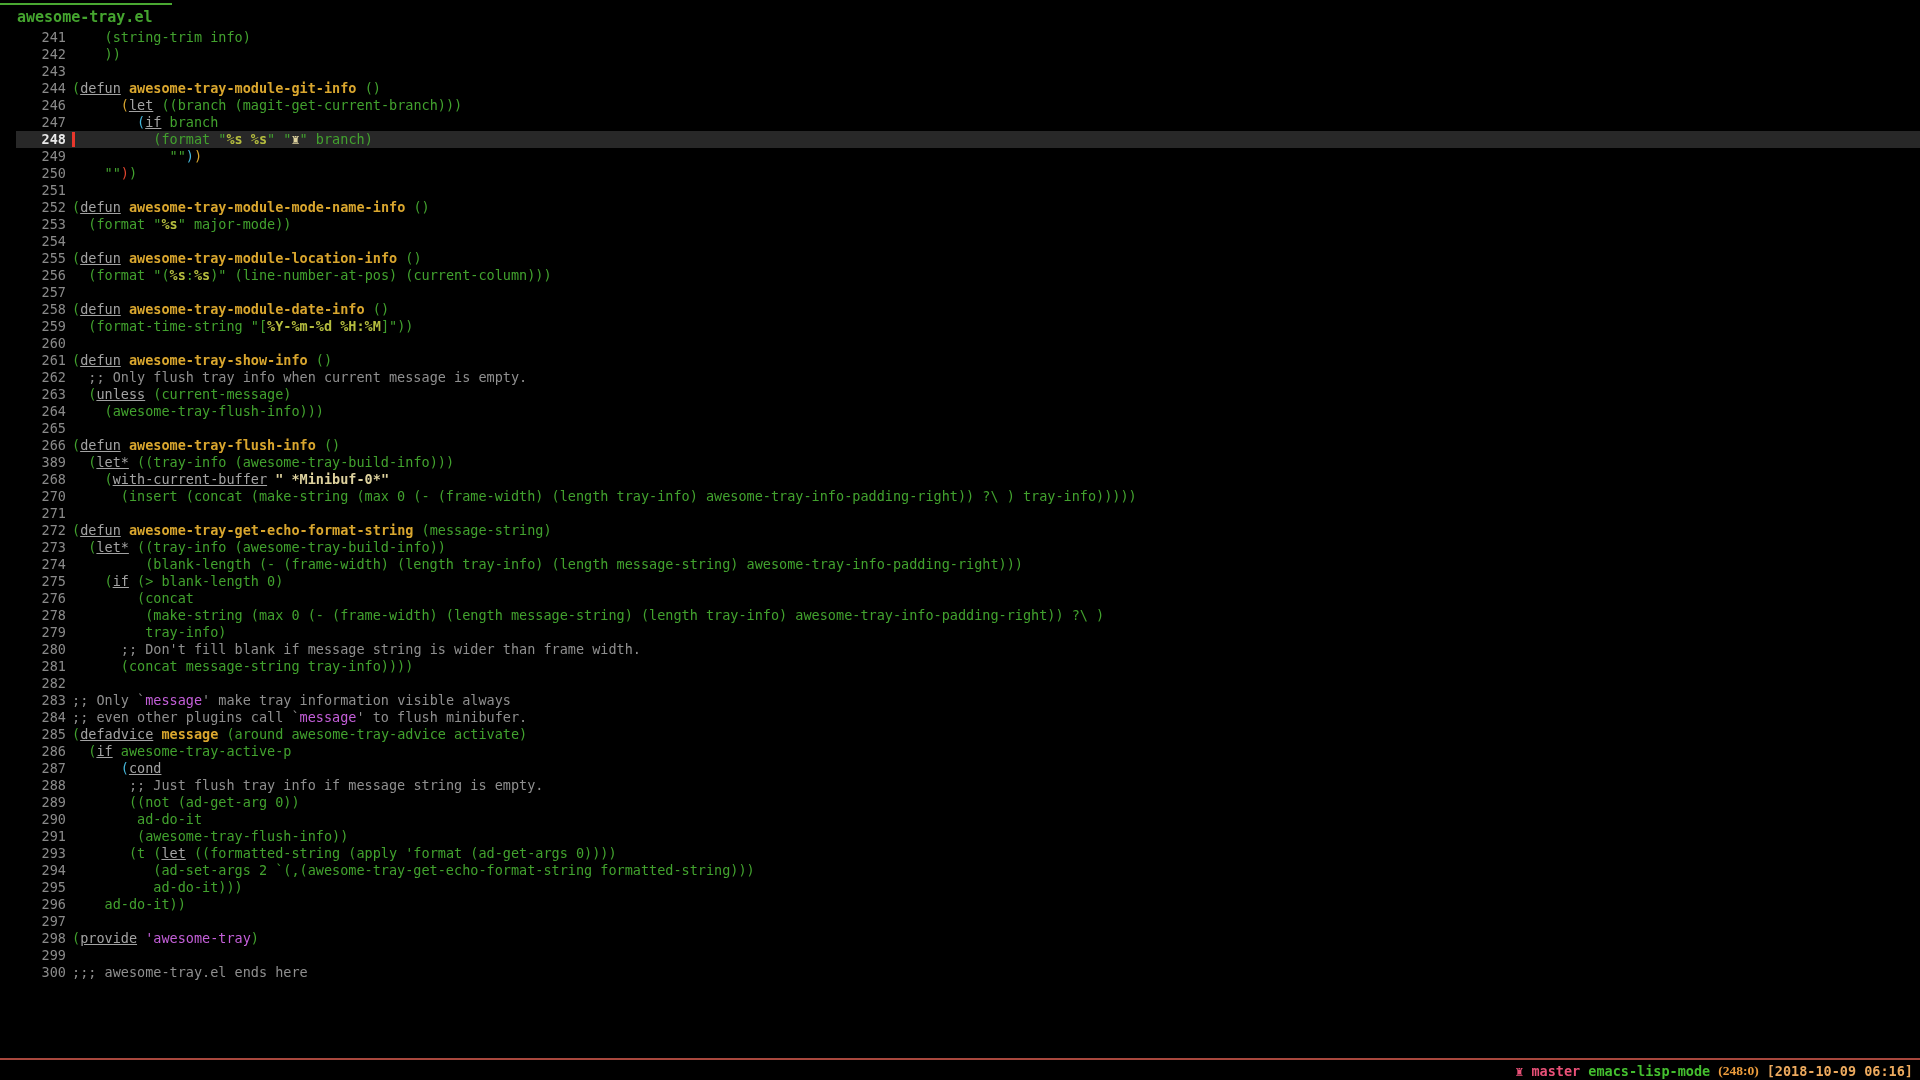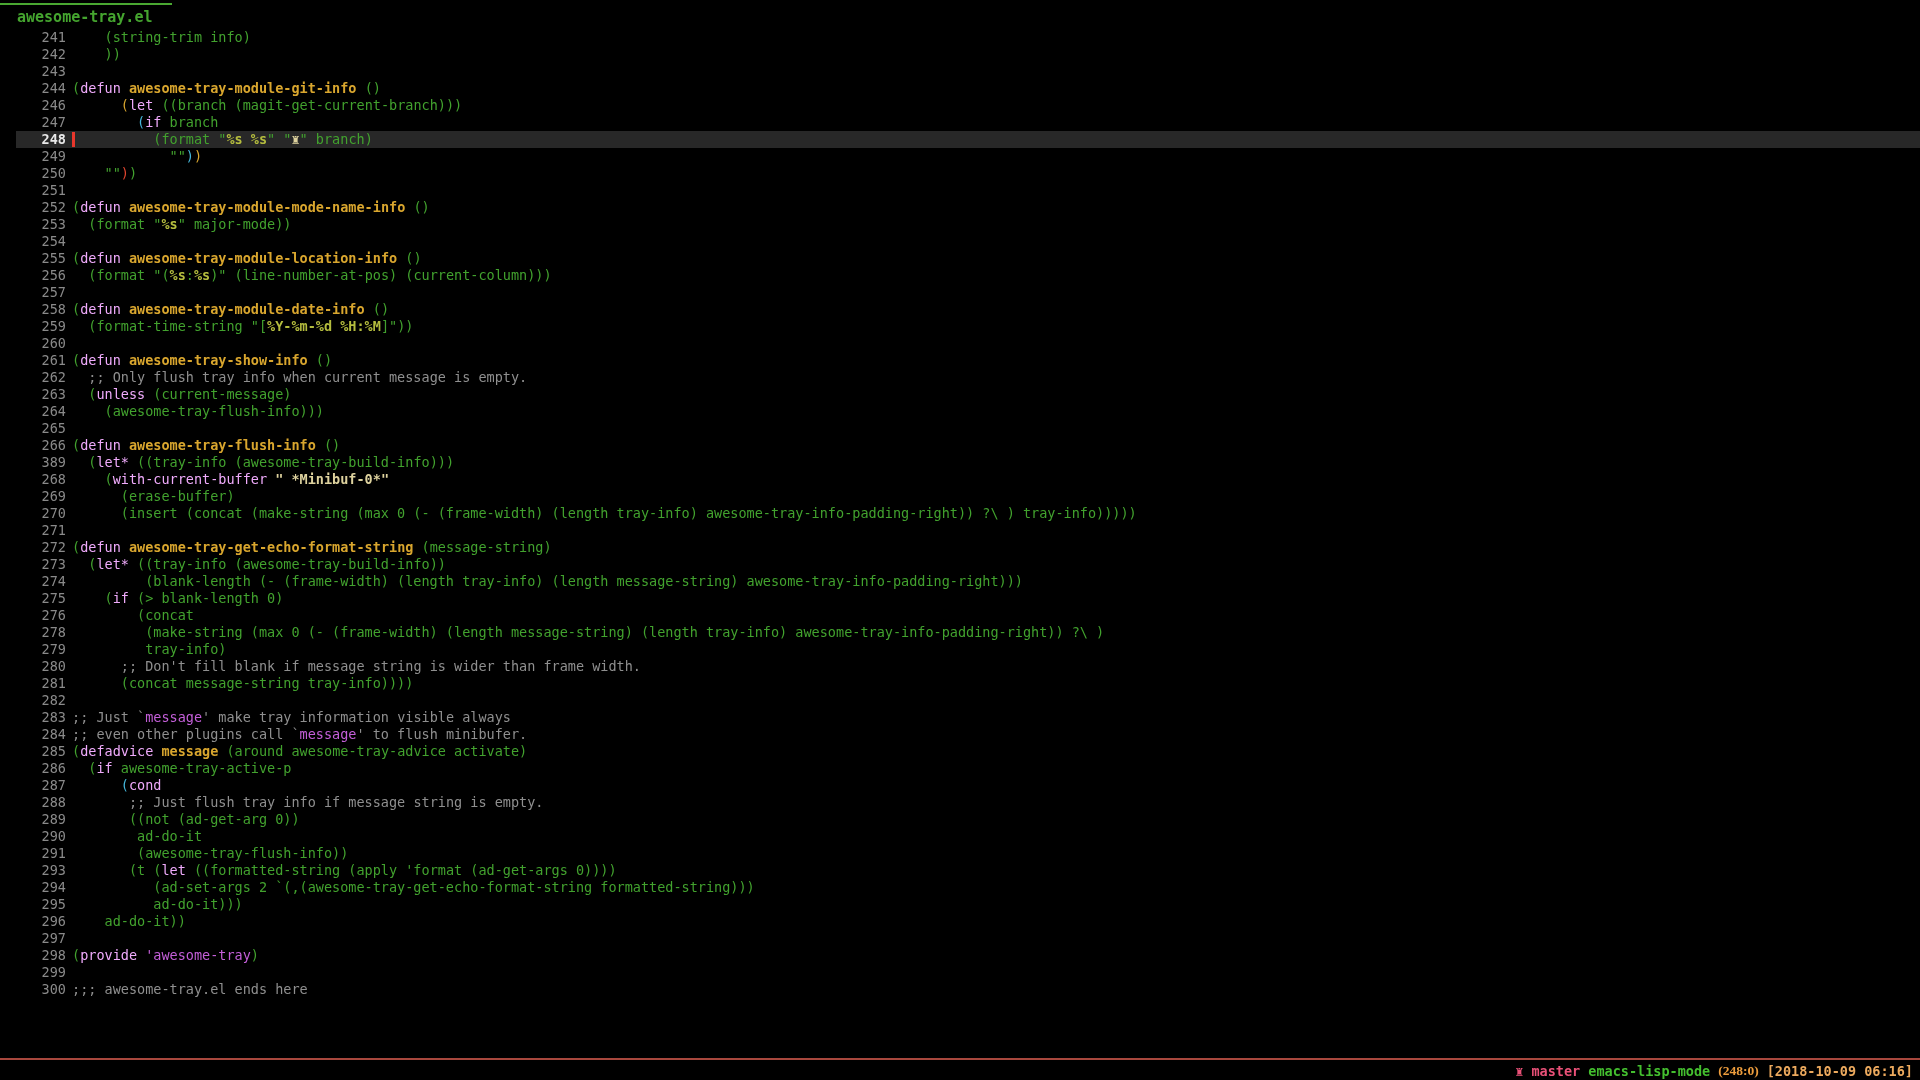--- a/index.html
+++ b/index.html
@@ -13,21 +13,21 @@
   
   .code-area{position:absolute;top:29px;left:16px;right:0;}
   .line{height:17px;line-height:17px;font-size:13.5px;white-space:pre;}
   .line.cur{background:#282828;}
   .num{display:inline-block;width:50px;text-align:right;color:#8a8a8a;margin-right:6px;}
   .line.cur .num{color:#e9e9e9;font-weight:bold;}
   .code{white-space:pre;}
   .cursor{display:inline-block;width:3px;height:15px;background:#e8372c;vertical-align:text-bottom;margin-right:-3px;}
   
   .g{color:#42a22e;}               
-  .k{color:#f0abfc;}               
+  .k{color:#a3a3a3;text-decoration:underline;}               
   .f{color:#d9a62e;font-weight:bold;} 
   .c{color:#8f8f8f;margin-top:27px;}               
   .p{color:#c45fd9;}               
   .s{color:#b4bc3e;font-weight:bold;} 
   .w{color:#ded29e;font-weight:bold;} 
   .pr{color:#e0442e;}              
   .py{color:#d9a62e;}              
   .pc{color:#45b8dc;}              
   
   .modeline-separator{position:absolute;top:1058px;left:0;width:1920px;height:2px;background:#a8473d;}
@@ -69,34 +69,33 @@
       <div class="line"><span class="num">259</span><span class="code"><span class="g">  (format-time-string "[</span><span class="s">%Y-%m-%d %H:%M</span><span class="g">]"))</span></span></div>
       <div class="line"><span class="num">260</span><span class="code"></span></div>
       <div class="line"><span class="num">261</span><span class="code"><span class="g">(</span><span class="k">defun</span><span class="g"> </span><span class="f">awesome-tray-show-info</span><span class="g"> ()</span></span></div>
       <div class="line"><span class="num">262</span><span class="code"><span class="g">  </span><span class="c">;; Only flush tray info when current message is empty.</span></span></div>
       <div class="line"><span class="num">263</span><span class="code"><span class="g">  (</span><span class="k">unless</span><span class="g"> (current-message)</span></span></div>
       <div class="line"><span class="num">264</span><span class="code"><span class="g">    (awesome-tray-flush-info)))</span></span></div>
       <div class="line"><span class="num">265</span><span class="code"></span></div>
       <div class="line"><span class="num">266</span><span class="code"><span class="g">(</span><span class="k">defun</span><span class="g"> </span><span class="f">awesome-tray-flush-info</span><span class="g"> ()</span></span></div>
       <div class="line"><span class="num">389</span><span class="code"><span class="g">  (</span><span class="k">let*</span><span class="g"> ((tray-info (awesome-tray-build-info)))</span></span></div>
       <div class="line"><span class="num">268</span><span class="code"><span class="g">    (</span><span class="k">with-current-buffer</span><span class="g"> </span><span class="w">" *Minibuf-0*"</span></span></div>
-      <div class="line"><span class="num">269</span><span class="code"><span class="g">      (erase-buffer)</span></span></div>
       <div class="line"><span class="num">270</span><span class="code"><span class="g">      (insert (concat (make-string (max 0 (- (frame-width) (length tray-info) awesome-tray-info-padding-right)) ?\ ) tray-info)))))</span></span></div>
       <div class="line"><span class="num">271</span><span class="code"></span></div>
       <div class="line"><span class="num">272</span><span class="code"><span class="g">(</span><span class="k">defun</span><span class="g"> </span><span class="f">awesome-tray-get-echo-format-string</span><span class="g"> (message-string)</span></span></div>
       <div class="line"><span class="num">273</span><span class="code"><span class="g">  (</span><span class="k">let*</span><span class="g"> ((tray-info (awesome-tray-build-info))</span></span></div>
       <div class="line"><span class="num">274</span><span class="code"><span class="g">         (blank-length (- (frame-width) (length tray-info) (length message-string) awesome-tray-info-padding-right)))</span></span></div>
       <div class="line"><span class="num">275</span><span class="code"><span class="g">    (</span><span class="k">if</span><span class="g"> (&gt; blank-length 0)</span></span></div>
       <div class="line"><span class="num">276</span><span class="code"><span class="g">        (concat</span></span></div>
       <div class="line"><span class="num">278</span><span class="code"><span class="g">         (make-string (max 0 (- (frame-width) (length message-string) (length tray-info) awesome-tray-info-padding-right)) ?\ )</span></span></div>
       <div class="line"><span class="num">279</span><span class="code"><span class="g">         tray-info)</span></span></div>
       <div class="line"><span class="num">280</span><span class="code"><span class="g">      </span><span class="c">;; Don't fill blank if message string is wider than frame width.</span></span></div>
       <div class="line"><span class="num">281</span><span class="code"><span class="g">      (concat message-string tray-info))))</span></span></div>
       <div class="line"><span class="num">282</span><span class="code"></span></div>
-      <div class="line"><span class="num">283</span><span class="code"><span class="c">;; Just `</span><span class="p">message</span><span class="c">' make tray information visible always</span></span></div>
+      <div class="line"><span class="num">283</span><span class="code"><span class="c">;; Only `</span><span class="p">message</span><span class="c">' make tray information visible always</span></span></div>
       <div class="line"><span class="num">284</span><span class="code"><span class="c">;; even other plugins call `</span><span class="p">message</span><span class="c">' to flush minibufer.</span></span></div>
       <div class="line"><span class="num">285</span><span class="code"><span class="g">(</span><span class="k">defadvice</span><span class="g"> </span><span class="f">message</span><span class="g"> (around awesome-tray-advice activate)</span></span></div>
       <div class="line"><span class="num">286</span><span class="code"><span class="g">  (</span><span class="k">if</span><span class="g"> awesome-tray-active-p</span></span></div>
       <div class="line"><span class="num">287</span><span class="code"><span class="g">      </span><span class="pc">(</span><span class="k">cond</span></span></div>
       <div class="line"><span class="num">288</span><span class="code"><span class="g">       </span><span class="c">;; Just flush tray info if message string is empty.</span></span></div>
       <div class="line"><span class="num">289</span><span class="code"><span class="g">       ((not (ad-get-arg 0))</span></span></div>
       <div class="line"><span class="num">290</span><span class="code"><span class="g">        ad-do-it</span></span></div>
       <div class="line"><span class="num">291</span><span class="code"><span class="g">        (awesome-tray-flush-info))</span></span></div>
       <div class="line"><span class="num">293</span><span class="code"><span class="g">       (t (</span><span class="k">let</span><span class="g"> ((formatted-string (apply 'format (ad-get-args 0))))</span></span></div>
       <div class="line"><span class="num">294</span><span class="code"><span class="g">          (ad-set-args 2 `(,(awesome-tray-get-echo-format-string formatted-string)))</span></span></div>

